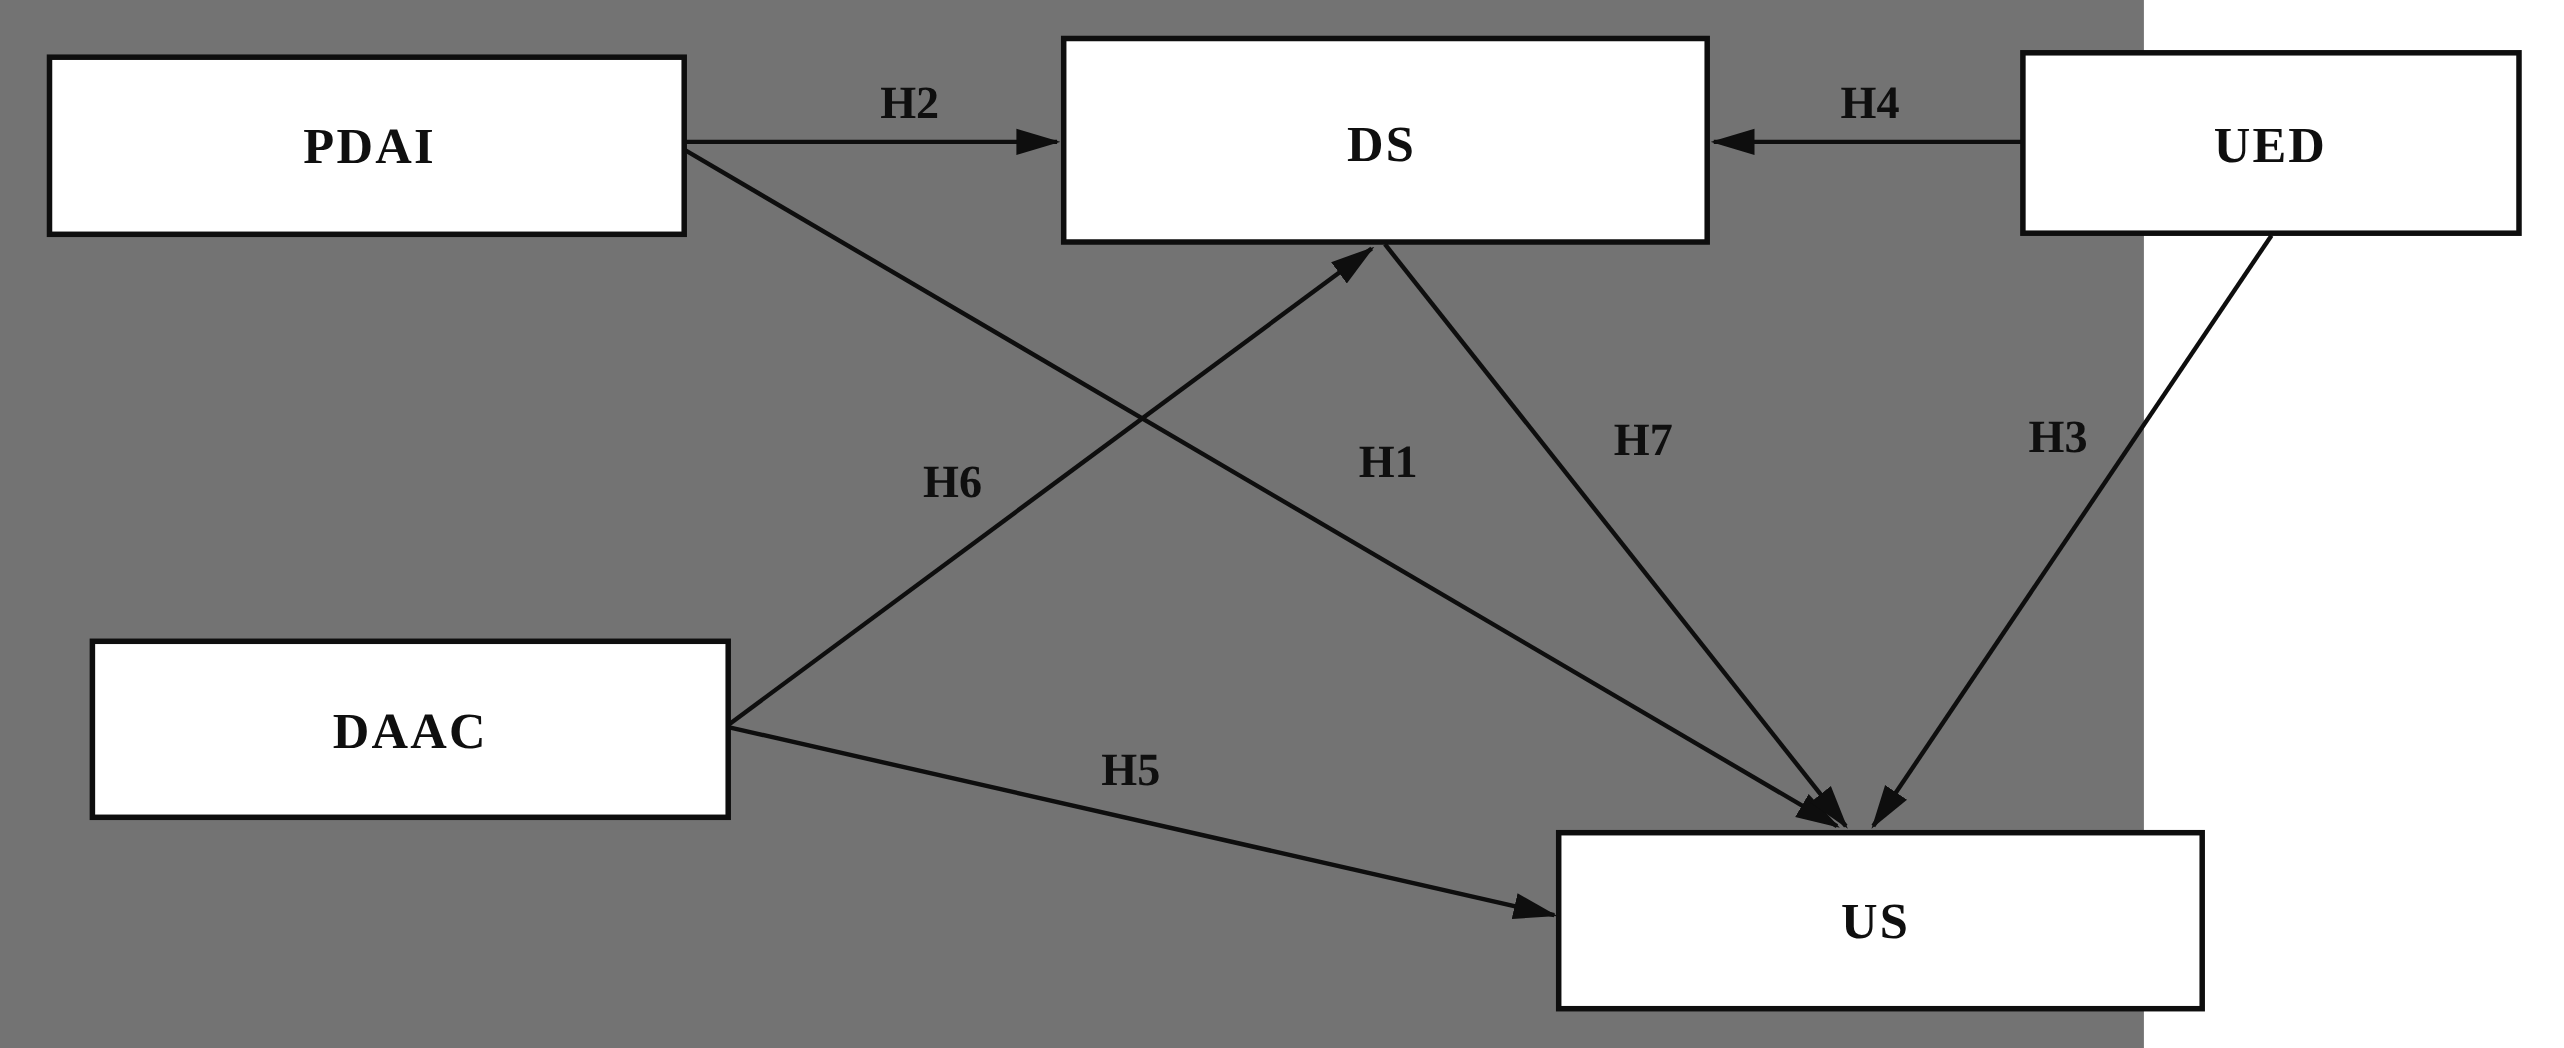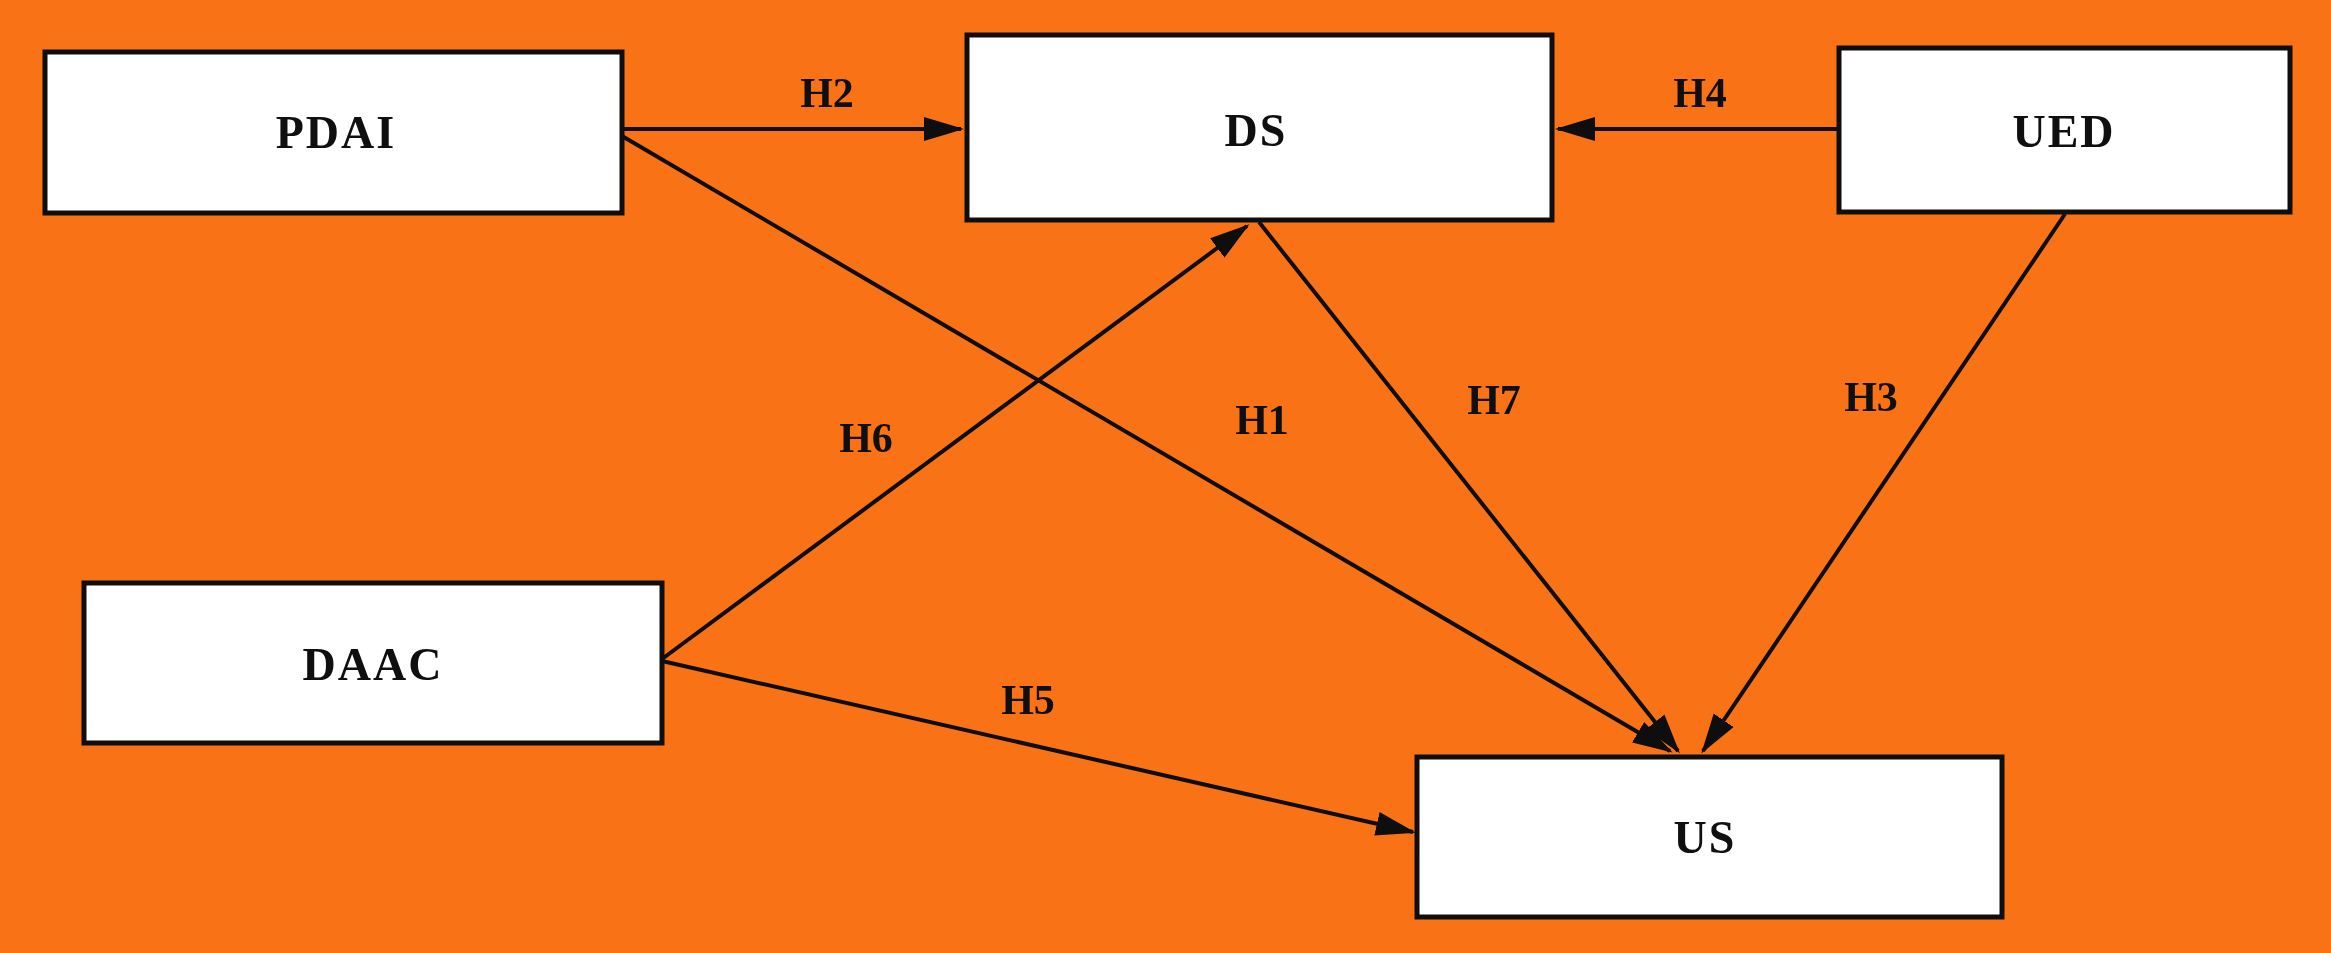--- a/index.html
+++ b/index.html
@@ -5,23 +5,23 @@
   html, body {
     margin: 0;
     padding: 0;
     background: #ffffff;
     width: 2331px;
     height: 953px;
     overflow: hidden;
     font-family: "Liberation Serif", "DejaVu Serif", serif;
   }
   .diagram-wrap {
-    width: 2331px;
+    width: 1949px;
     height: 953px;
-    background: #f97316;
+    background: #737373;
   }
   svg { display: block; }
   .soft { filter: blur(0.45px); }
   .node-box {
     fill: #ffffff;
     stroke: #0e0e0e;
     stroke-width: 5;
   }
   .edge-line {
     stroke: #0e0e0e;

